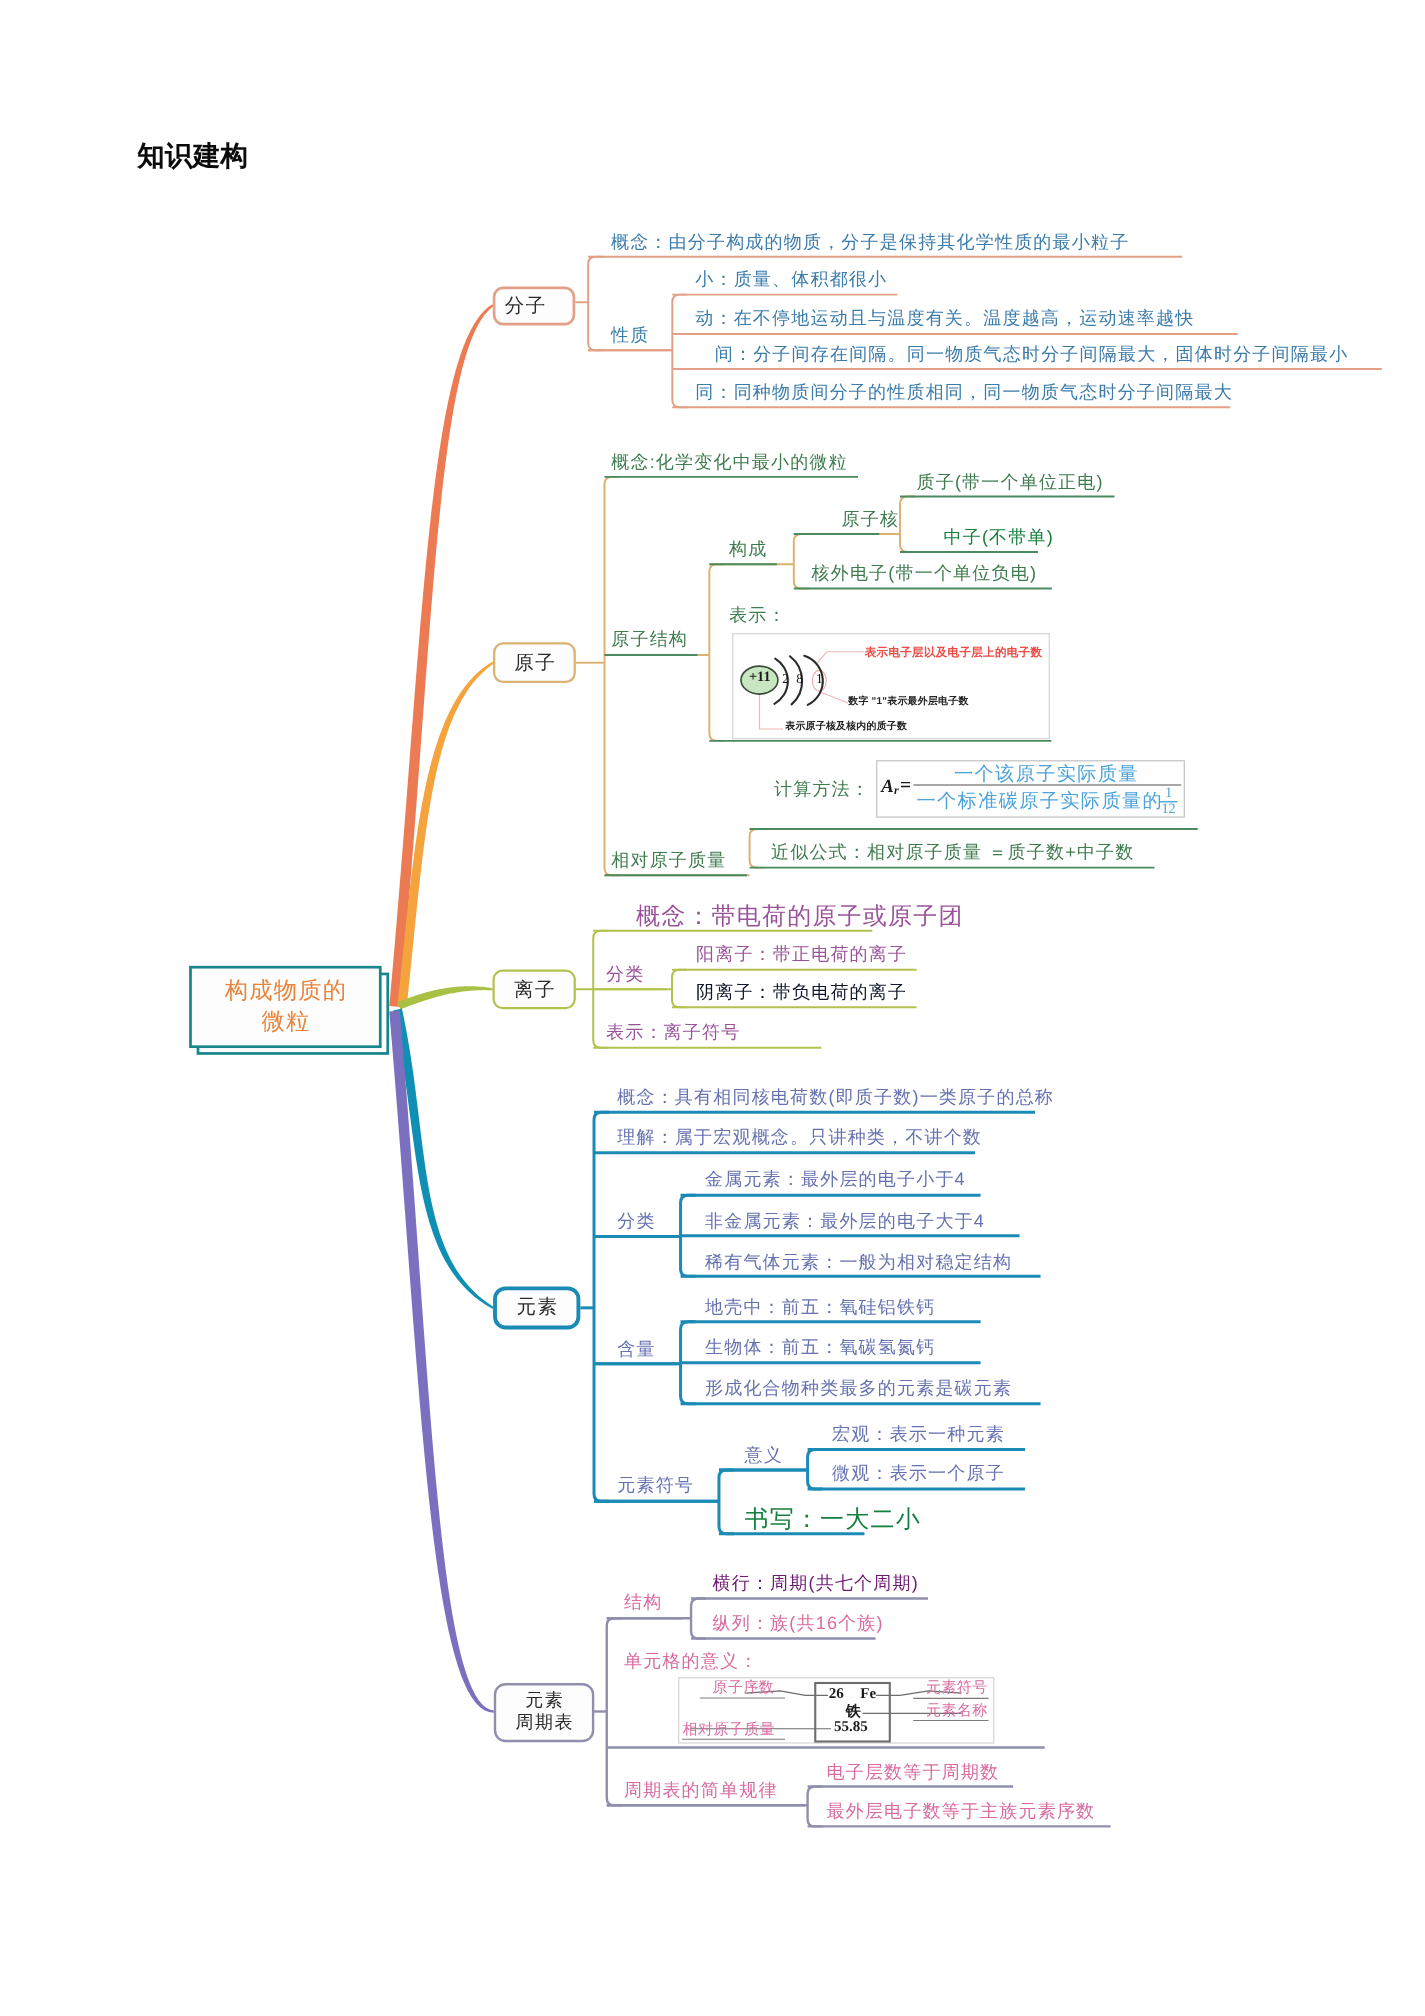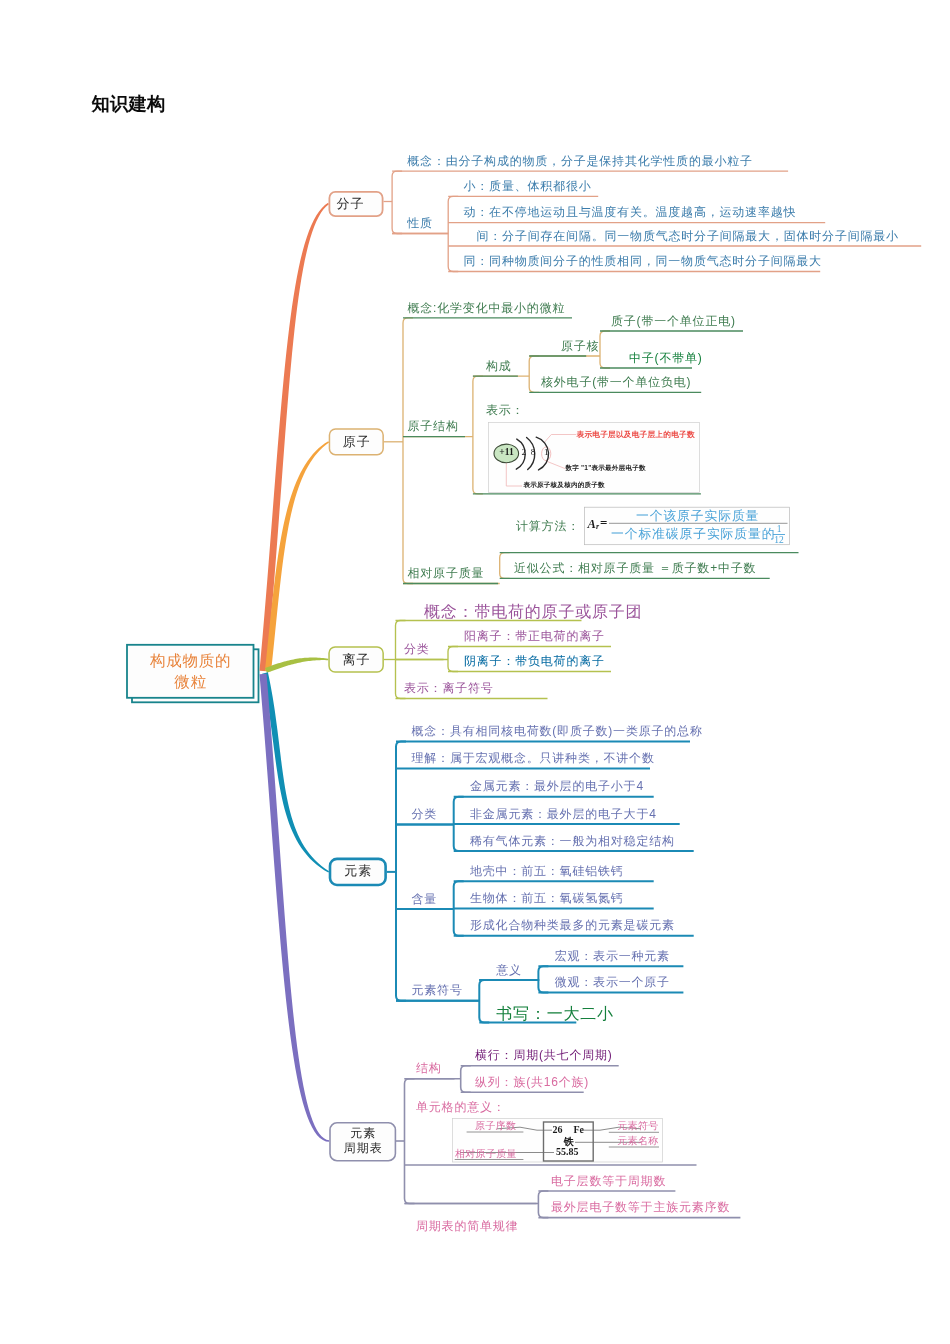--- a/index.html
+++ b/index.html
@@ -175,40 +175,40 @@
       <div class="lbl" style="left: 541px; top: 375.9px; color: rgb(62, 123, 79); font-size: 12px;">核外电子(带一个单位负电)</div>
       <div class="lbl" style="left: 611px; top: 314.6px; color: rgb(62, 123, 79); font-size: 12px;">质子(带一个单位正电)</div>
       <div class="lbl" style="left: 611px; top: 351.6px; color: #15803d; font-size: 12px; margin-left: 18px;">中子(不带单)</div>
       <div class="lbl" style="left: 516px; top: 520px; color: rgb(62, 123, 79); font-size: 12px;">计算方法：</div>
       <div class="lbl" style="left: 514px; top: 562px; color: rgb(62, 123, 79); font-size: 12px;">近似公式：相对原子质量 ＝质子数+中子数</div>
       <div class="lbl" style="left: 328.3px; top: 652.6px; color: rgb(43, 43, 43); font-size: 13px; width: 55.6px; text-align: center; letter-spacing: 1px; text-indent: 1px;">离子</div>
       <div class="lbl" style="left: 404px; top: 604.1px; color: rgb(154, 83, 154); font-size: 16px; margin-left: 20px;">概念：带电荷的原子或原子团</div>
       <div class="lbl" style="left: 404px; top: 643.1px; color: rgb(154, 83, 154); font-size: 12px;">分类</div>
       <div class="lbl" style="left: 404px; top: 682.1px; color: rgb(154, 83, 154); font-size: 12px;">表示：离子符号</div>
       <div class="lbl" style="left: 464px; top: 630.1px; color: rgb(154, 83, 154); font-size: 12px;">阳离子：带正电荷的离子</div>
-      <div class="lbl" style="left: 464px; top: 655.1px; color: #0369a1; font-size: 12px;">阴离子：带负电荷的离子</div>
+      <div class="lbl" style="left: 464px; top: 655.1px; color: #0f172a; font-size: 12px;">阴离子：带负电荷的离子</div>
       <div class="lbl" style="left: 328.7px; top: 863.9px; color: rgb(43, 43, 43); font-size: 13px; width: 58.2px; text-align: center; letter-spacing: 1px; text-indent: 1px;">元素</div>
       <div class="lbl" style="left: 411.5px; top: 725.1px; color: rgb(102, 113, 176); font-size: 12px;">概念：具有相同核电荷数(即质子数)一类原子的总称</div>
       <div class="lbl" style="left: 411.5px; top: 752.1px; color: rgb(102, 113, 176); font-size: 12px;">理解：属于宏观概念。只讲种类，不讲个数</div>
       <div class="lbl" style="left: 411.5px; top: 808px; color: rgb(102, 113, 176); font-size: 12px;">分类</div>
       <div class="lbl" style="left: 411.5px; top: 892.7px; color: rgb(102, 113, 176); font-size: 12px;">含量</div>
       <div class="lbl" style="left: 411.5px; top: 984.4px; color: rgb(102, 113, 176); font-size: 12px;">元素符号</div>
       <div class="lbl" style="left: 470px; top: 780.4px; color: rgb(102, 113, 176); font-size: 12px;">金属元素：最外层的电子小于4</div>
       <div class="lbl" style="left: 470px; top: 807.5px; color: rgb(102, 113, 176); font-size: 12px;">非金属元素：最外层的电子大于4</div>
       <div class="lbl" style="left: 470px; top: 834.5px; color: rgb(102, 113, 176); font-size: 12px;">稀有气体元素：一般为相对稳定结构</div>
       <div class="lbl" style="left: 470px; top: 864.8px; color: rgb(102, 113, 176); font-size: 12px;">地壳中：前五：氧硅铝铁钙</div>
       <div class="lbl" style="left: 470px; top: 892.1px; color: rgb(102, 113, 176); font-size: 12px;">生物体：前五：氧碳氢氮钙</div>
       <div class="lbl" style="left: 470px; top: 919.4px; color: rgb(102, 113, 176); font-size: 12px;">形成化合物种类最多的元素是碳元素</div>
       <div class="lbl" style="left: 496.3px; top: 963.6px; color: rgb(102, 113, 176); font-size: 12px;">意义</div>
       <div class="lbl" style="left: 496.3px; top: 1006.1px; color: #15803d; font-size: 16px;">书写：一大二小</div>
       <div class="lbl" style="left: 554.7px; top: 949.9px; color: rgb(102, 113, 176); font-size: 12px;">宏观：表示一种元素</div>
       <div class="lbl" style="left: 554.7px; top: 976.2px; color: rgb(102, 113, 176); font-size: 12px;">微观：表示一个原子</div>
       <div class="lbl" style="left: 329.2px; top: 1127px; color: rgb(43, 43, 43); font-size: 12px; width: 67px; text-align: center; letter-spacing: 1px; text-indent: 1px;">元素</div>
       <div class="lbl" style="left: 329.2px; top: 1142px; color: rgb(43, 43, 43); font-size: 12px; width: 67px; text-align: center; letter-spacing: 1px; text-indent: 1px;">周期表</div>
       <div class="lbl" style="left: 416px; top: 1062.4px; color: rgb(217, 107, 160); font-size: 12px;">结构</div>
       <div class="lbl" style="left: 416px; top: 1101px; color: rgb(217, 107, 160); font-size: 12px;">单元格的意义：</div>
-      <div class="lbl" style="left: 416px; top: 1187.1px; color: rgb(217, 107, 160); font-size: 12px; margin-top: 33px;">周期表的简单规律</div>
+      <div class="lbl" style="left: 416px; top: 1187.1px; color: rgb(217, 107, 160); font-size: 12px;">周期表的简单规律</div>
       <div class="lbl" style="left: 475px; top: 1049.3px; color: #701a75; font-size: 12px;">横行：周期(共七个周期)</div>
       <div class="lbl" style="left: 475px; top: 1075.9px; color: rgb(217, 107, 160); font-size: 12px;">纵列：族(共16个族)</div>
       <div class="lbl" style="left: 551px; top: 1174.6px; color: rgb(217, 107, 160); font-size: 12px;">电子层数等于周期数</div>
       <div class="lbl" style="left: 551px; top: 1201.2px; color: rgb(217, 107, 160); font-size: 12px;">最外层电子数等于主族元素序数</div>
     </div>
 </div>
 
 </body></html>

